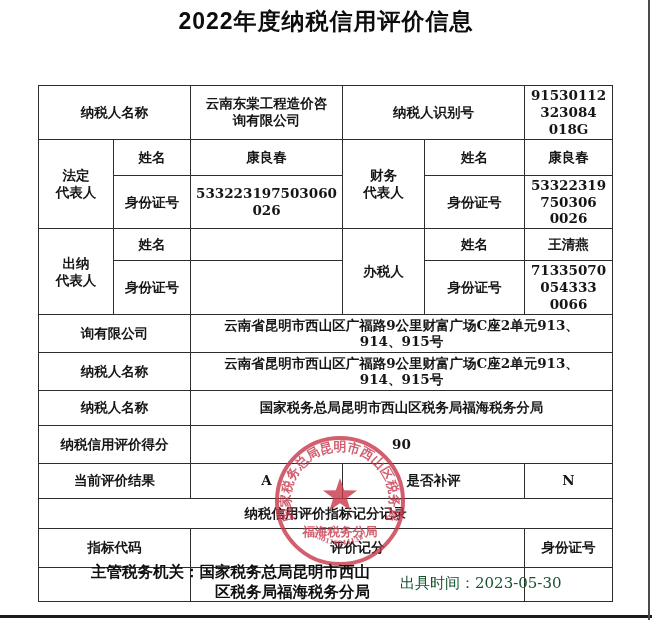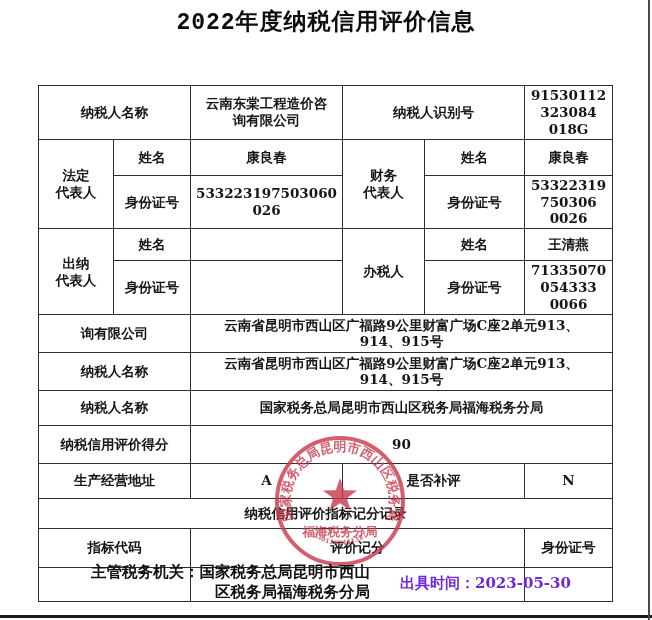--- a/index.html
+++ b/index.html
@@ -5,21 +5,21 @@
   html,body{margin:0;padding:0;}
   body{
     width:652px;height:620px;position:relative;background:#ffffff;
     font-family:"DejaVu Serif","Liberation Serif",serif;
     color:#141414;overflow:hidden;
   }
   .page-title{
     position:absolute;top:6px;left:0;width:652px;
     text-align:center;font-size:23px;font-weight:700;
     letter-spacing:1px;margin:0;color:#0d0d0d;
-    font-family:Liberation Mono, monospace;
+    font-family:Liberation Sans, sans-serif;
   }
   table.doc{
     position:absolute;left:38px;top:85px;width:574px;
     border-collapse:collapse;table-layout:fixed;
   }
   table.doc td{
     border:1.7px solid #2d2d2d;
     text-align:center;vertical-align:middle;
     font-size:13.5px;font-weight:600;line-height:1.25;
     padding:1px 2px;white-space:pre-line;word-break:break-all;
@@ -27,21 +27,21 @@
   }
   .seal{position:absolute;left:265px;top:426px;width:150px;height:150px;opacity:0.8;}
   .seal text{font-family:"DejaVu Serif","Liberation Serif",serif;font-weight:700;}
   .footer-authority{
     position:absolute;left:40px;top:562px;width:330px;
     text-align:right;font-size:15.5px;font-weight:700;
     line-height:1.3;white-space:pre-line;color:#101010;
   }
   .footer-issued{
     position:absolute;left:400px;top:574px;
-    font-size:15px;font-weight:700;color:#6d28d9;text-align:center;
+    font-size:15px;font-weight:400;color:#14532d;text-align:center;
   }
   .bottom-edge{position:absolute;left:0;top:615px;width:652px;height:2.5px;background:#1b1b1b;}
   .right-edge{position:absolute;left:648px;top:0;width:2px;height:620px;background:#4a4a4a;}
 </style>
 </head>
 <body>
 
 <h1 class="page-title">2022年度纳税信用评价信息</h1>
 
 <table class="doc">
@@ -107,21 +107,21 @@
   </tr>
   <tr style="height:35px">
     <td colspan="2">纳税人名称</td>
     <td colspan="4">国家税务总局昆明市西山区税务局福海税务分局</td>
   </tr>
   <tr style="height:38px">
     <td colspan="2">纳税信用评价得分</td>
     <td colspan="4">90</td>
   </tr>
   <tr style="height:35px">
-    <td colspan="2">生产经营地址</td>
+    <td colspan="2">当前评价结果</td>
     <td>A</td>
     <td colspan="2">是否补评</td>
     <td>N</td>
   </tr>
   <tr style="height:30px">
     <td colspan="6">纳税信用评价指标记分记录</td>
   </tr>
   <tr style="height:39px">
     <td colspan="2">指标代码</td>
     <td colspan="3">评价记分</td>

